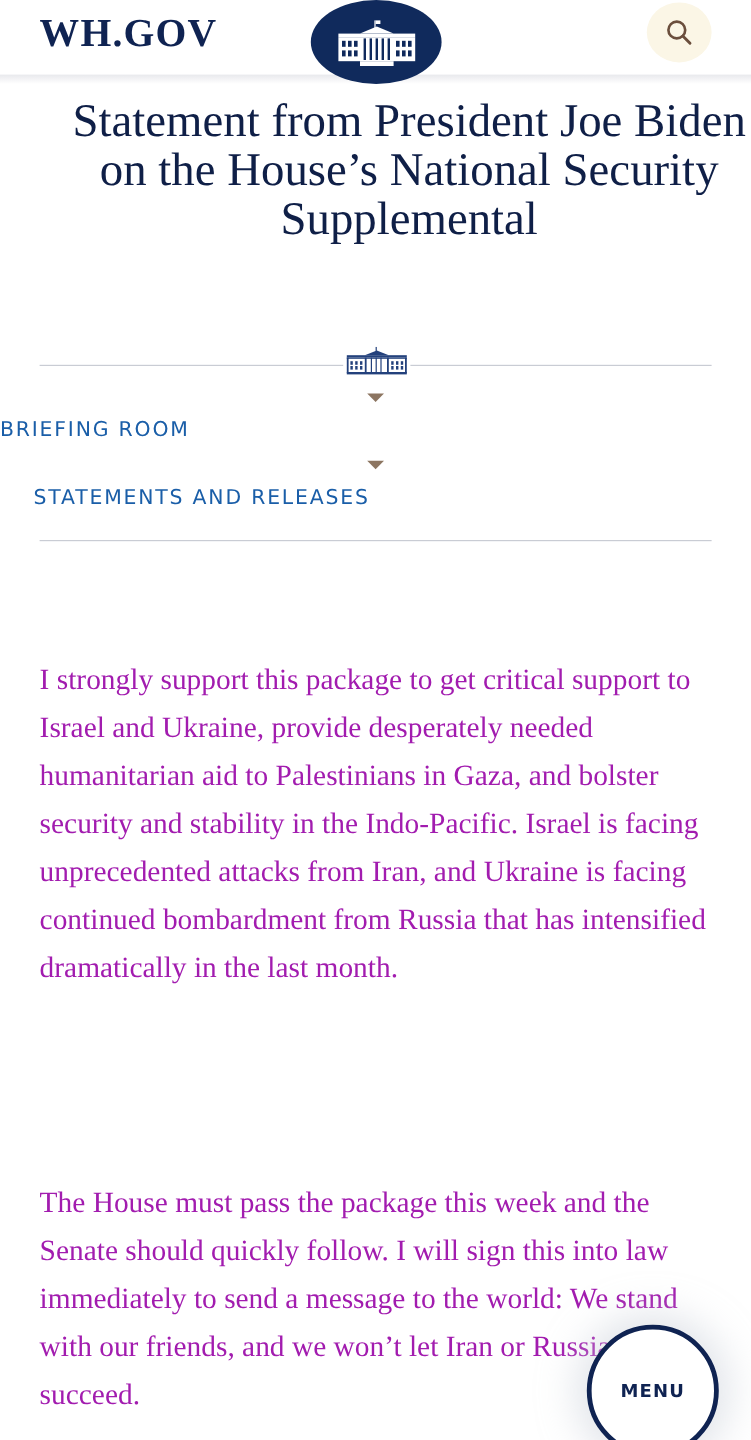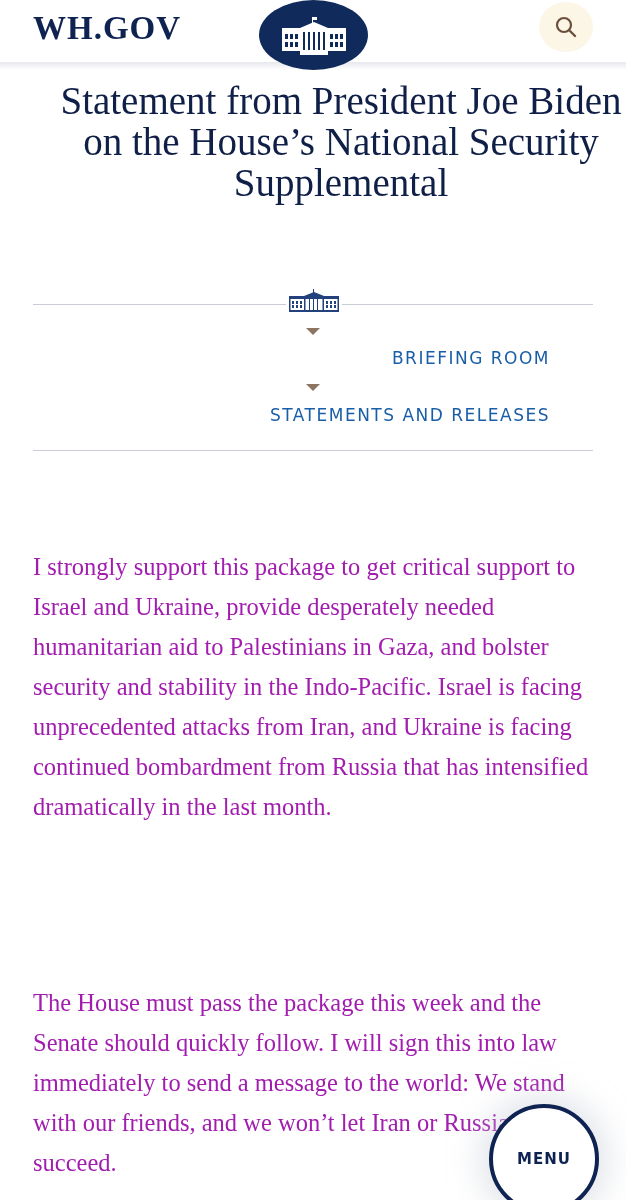--- a/index.html
+++ b/index.html
@@ -6,21 +6,21 @@
   body { width:626px; height:1200px; overflow:hidden; background:#ffffff; position:relative; font-family:"Liberation Serif", serif; color:#0f1f47; }
   .header { position:absolute; top:0; left:0; width:626px; height:62px; background:#ffffff; z-index:5; }
   .header-shadow { position:absolute; top:62px; left:0; width:626px; height:8px; background:linear-gradient(#e7e8ec, rgba(255,255,255,0)); z-index:4; }
   .logo-text { position:absolute; left:33px; top:10px; font-family:"Liberation Serif", serif; font-weight:bold; font-size:33px; letter-spacing:1px; color:#0f2352; }
   .seal { position:absolute; left:259px; top:0; width:109px; height:70px; background:#102a5c; border-radius:50%; z-index:6; display:flex; align-items:center; justify-content:center; }
   .search-btn { position:absolute; left:539px; top:2px; width:54px; height:50px; border-radius:50%; background:#fbf6e6; display:flex; align-items:center; justify-content:center; cursor:pointer; }
   .title { position:absolute; top:68px; left:46px; width:566px; text-align:center; font-family:"Liberation Serif", serif; font-size:39px; line-height:41px; color:#0f1f47; margin:12px; font-weight:normal; }
   .divider { position:absolute; left:33px; width:560px; height:1px; background:#c9ccd4; }
   .wh-mini { position:absolute; left:286px; top:289px; width:56px; height:26px; background:#fff; display:flex; justify-content:center; }
   .caret { position:absolute; left:306px; width:0; height:0; border-left:7px solid transparent; border-right:7px solid transparent; border-top:7px solid #8c7561; }
-  .crumb { position:absolute; left:0; width:550px; text-align:right; font-family:"DejaVu Sans", sans-serif; font-size:17px; letter-spacing:1.5px; color:#1a5ea8; text-decoration:none; cursor:pointer; }
+  .crumb { position:absolute; left:0; width:550px; text-align:left; font-family:"DejaVu Sans", sans-serif; font-size:17px; letter-spacing:1.5px; color:#1a5ea8; text-decoration:none; cursor:pointer; }
   .body-text { position:absolute; left:33px; width:560px; font-family:"Liberation Serif", serif; font-size:24.5px; line-height:40px; color:#a21caf; margin:0; }
   .menu-btn { position:absolute; left:489px; top:1104px; width:110px; height:110px; border-radius:50%; border:4px solid #0f2352; background:#fff; box-sizing:border-box; display:flex; align-items:center; justify-content:center; font-family:"DejaVu Sans", sans-serif; font-weight:bold; font-size:15px; letter-spacing:1px; color:#0f2352; cursor:pointer; box-shadow:0 0 30px 10px rgba(200,205,215,0.5); }
 </style>
 </head>
 <body>
 
 <header class="header">
   <a class="logo-text">WH.GOV</a>
   <div class="search-btn">
     <svg width="22" height="22" viewBox="0 0 22 22">
@@ -93,21 +93,21 @@
       <rect x="39" y="16" width="2" height="3"></rect>
         <rect x="43" y="16" width="2" height="3"></rect>
         <rect x="47" y="16" width="2" height="3"></rect>
     </g>
   </svg>
 </div>
 
 <div class="caret" style="top:328px;"></div>
 <a class="crumb" style="top:348px;">BRIEFING ROOM</a>
 <div class="caret" style="top:384px;"></div>
-<a class="crumb" style="top:405px;">STATEMENTS AND RELEASES</a>
+<a class="crumb" style="top:405px;padding-left:28px;">STATEMENTS AND RELEASES</a>
 <div class="divider" style="top:450px;"></div>
 
 <p class="body-text" style="top:547px;">I strongly support this package to get critical support to Israel and Ukraine, provide desperately needed humanitarian aid to Palestinians in Gaza, and bolster security and stability in the Indo-Pacific. Israel is facing unprecedented attacks from Iran, and Ukraine is facing continued bombardment from Russia that has intensified dramatically in the last month.</p>
 <p class="body-text" style="top:983px;">The House must pass the package this week and the Senate should quickly follow. I will sign this into law immediately to send a message to the world: We stand with our friends, and we won’t let Iran or Russia succeed.</p>
 
 <div class="menu-btn">
     <span>MENU</span>
   </div>
 
 </body></html>

